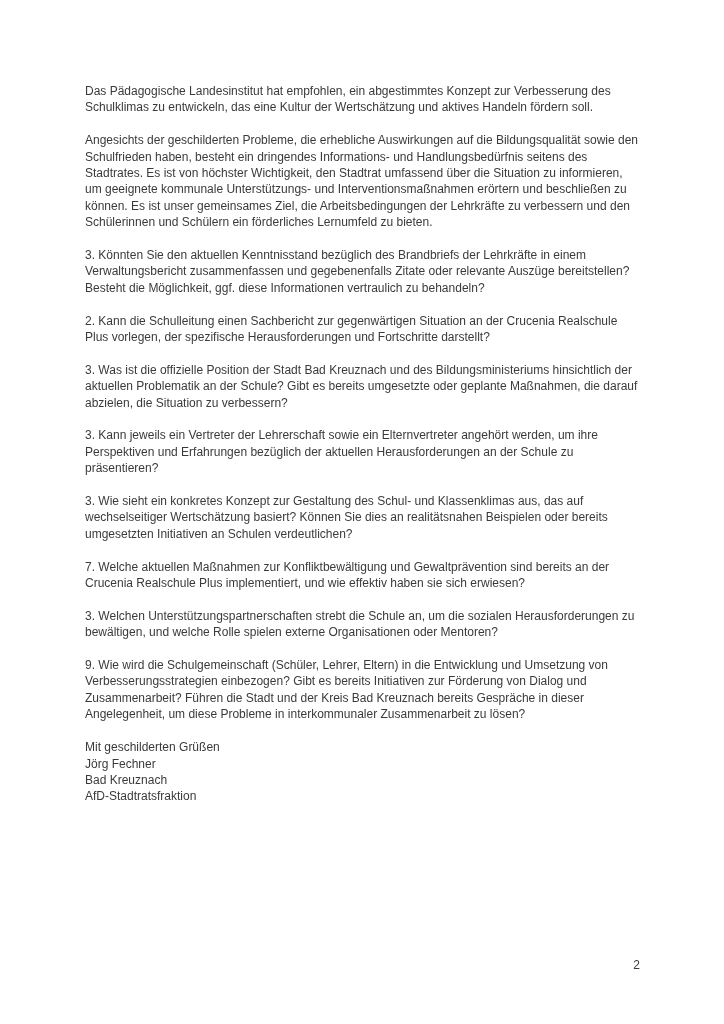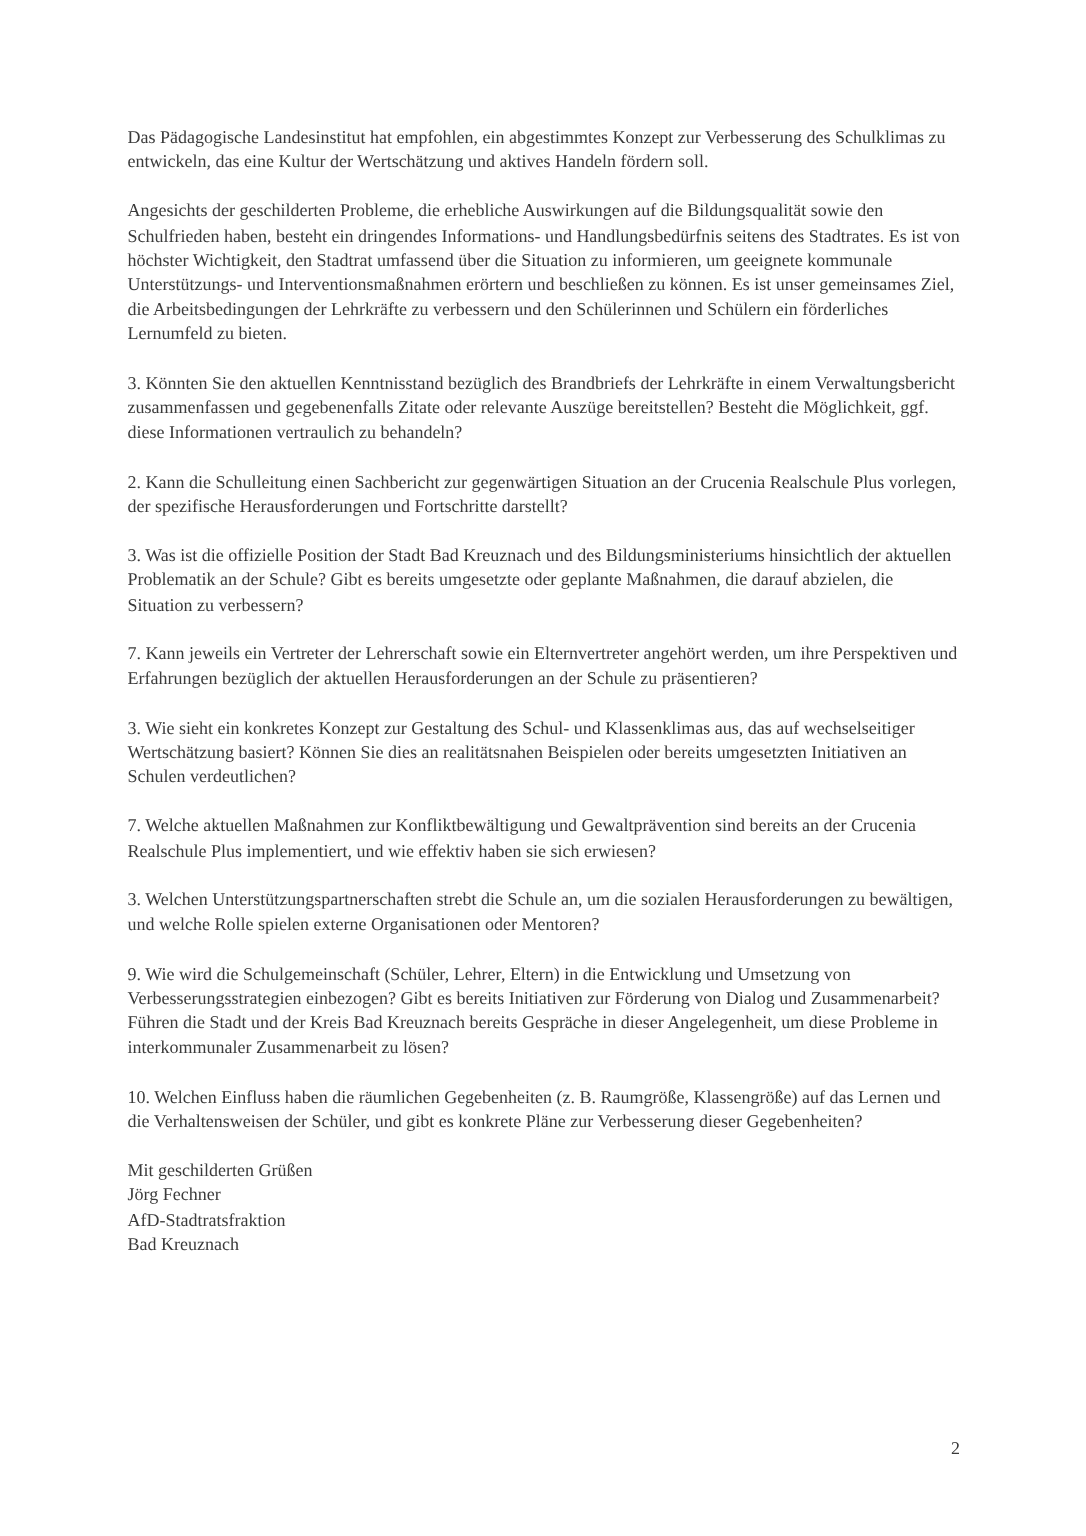--- a/index.html
+++ b/index.html
@@ -5,21 +5,21 @@
   html, body {
     margin: 0;
     padding: 0;
     background: #ffffff;
   }
   .page {
     position: relative;
     width: 724px;
     height: 1024px;
     background: #ffffff;
-    font-family: Liberation Serif, serif;
+    font-family: Liberation Sans, sans-serif;
     color: #3a3a3a;
     overflow: hidden;
   }
   .content {
     position: absolute;
     left: 85px;
     top: 83px;
     width: 556px;
     font-size: 12px;
     line-height: 16.4px;
@@ -49,36 +49,35 @@
     <p class="block">Das Pädagogische Landesinstitut hat empfohlen, ein abgestimmtes Konzept zur Verbesserung des Schulklimas zu entwickeln, das eine Kultur der Wertschätzung und aktives Handeln fördern soll.</p>
 
     <p class="block">Angesichts der geschilderten Probleme, die erhebliche Auswirkungen auf die Bildungsqualität sowie den Schulfrieden haben, besteht ein dringendes Informations- und Handlungsbedürfnis seitens des Stadtrates. Es ist von höchster Wichtigkeit, den Stadtrat umfassend über die Situation zu informieren, um geeignete kommunale Unterstützungs- und Interventionsmaßnahmen erörtern und beschließen zu können. Es ist unser gemeinsames Ziel, die Arbeitsbedingungen der Lehrkräfte zu verbessern und den Schülerinnen und Schülern ein förderliches Lernumfeld zu bieten.</p>
 
     <p class="block">3. Könnten Sie den aktuellen Kenntnisstand bezüglich des Brandbriefs der Lehrkräfte in einem Verwaltungsbericht zusammenfassen und gegebenenfalls Zitate oder relevante Auszüge bereitstellen? Besteht die Möglichkeit, ggf. diese Informationen vertraulich zu behandeln?</p>
 
     <p class="block">2. Kann die Schulleitung einen Sachbericht zur gegenwärtigen Situation an der Crucenia Realschule Plus vorlegen, der spezifische Herausforderungen und Fortschritte darstellt?</p>
 
     <p class="block">3. Was ist die offizielle Position der Stadt Bad Kreuznach und des Bildungsministeriums hinsichtlich der aktuellen Problematik an der Schule? Gibt es bereits umgesetzte oder geplante Maßnahmen, die darauf abzielen, die Situation zu verbessern?</p>
 
-    <p class="block">7. Kann jeweils ein Vertreter der Lehrerschaft sowie ein Elternvertreter angehört werden, um ihre Perspektiven und Erfahrungen bezüglich der aktuellen Herausforderungen an der Schule zu präsentieren?</p>
+    <p class="block">3. Kann jeweils ein Vertreter der Lehrerschaft sowie ein Elternvertreter angehört werden, um ihre Perspektiven und Erfahrungen bezüglich der aktuellen Herausforderungen an der Schule zu präsentieren?</p>
 
 
     <p class="block">3. Wie sieht ein konkretes Konzept zur Gestaltung des Schul- und Klassenklimas aus, das auf wechselseitiger Wertschätzung basiert? Können Sie dies an realitätsnahen Beispielen oder bereits umgesetzten Initiativen an Schulen verdeutlichen?</p>
 
     <p class="block">7. Welche aktuellen Maßnahmen zur Konfliktbewältigung und Gewaltprävention sind bereits an der Crucenia Realschule Plus implementiert, und wie effektiv haben sie sich erwiesen?</p>
 
     <p class="block">3. Welchen Unterstützungspartnerschaften strebt die Schule an, um die sozialen Herausforderungen zu bewältigen, und welche Rolle spielen externe Organisationen oder Mentoren?</p>
 
     <p class="block">9. Wie wird die Schulgemeinschaft (Schüler, Lehrer, Eltern) in die Entwicklung und Umsetzung von Verbesserungsstrategien einbezogen? Gibt es bereits Initiativen zur Förderung von Dialog und Zusammenarbeit? Führen die Stadt und der Kreis Bad Kreuznach bereits Gespräche in dieser Angelegenheit, um diese Probleme in interkommunaler Zusammenarbeit zu lösen?</p>
 
-    <p class="block">10. Welchen Einfluss haben die räumlichen Gegebenheiten (z. B. Raumgröße, Klassengröße) auf das Lernen und die Verhaltensweisen der Schüler, und gibt es konkrete Pläne zur Verbesserung dieser Gegebenheiten?</p>
 
     <div class="closing">
       <p>Mit geschilderten Grüßen</p>
       <p>Jörg Fechner</p>
+      <p>Bad Kreuznach</p>
       <p>AfD-Stadtratsfraktion</p>
-      <p>Bad Kreuznach</p>
     </div>
 
   </div>
 
   <div class="page-number">2</div>
 </div>
 
 </body></html>

